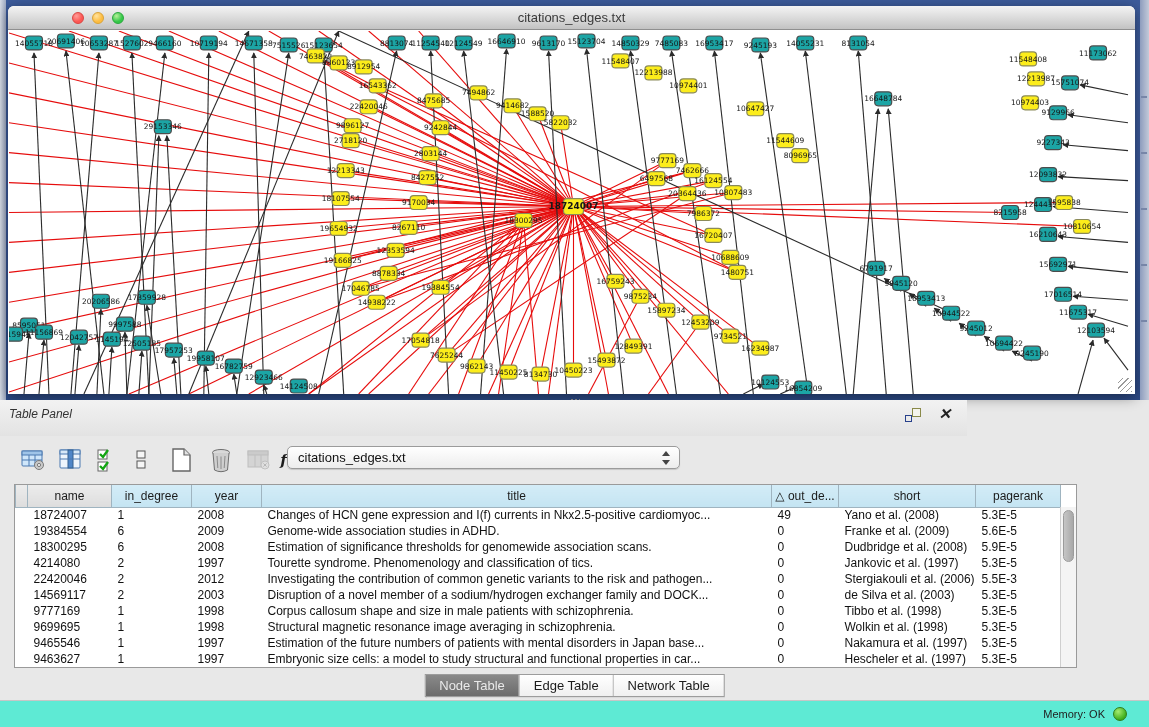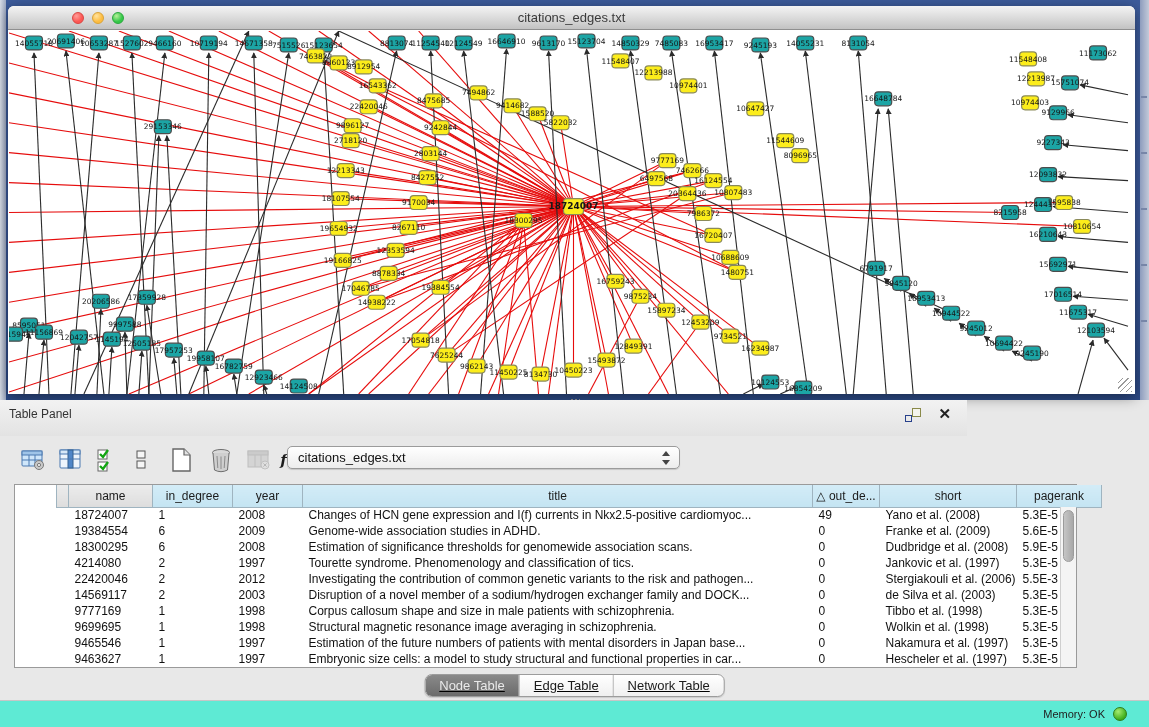--- a/index.html
+++ b/index.html
@@ -38,21 +38,21 @@
   .node-rect-t { fill:#1ca5a5; stroke:#4c4c4c; stroke-width:1.2; }
   .node-rect-y { fill:#fced1b; stroke:#8a8a5a; stroke-width:1.2; }
   .nl { font:7.5px "DejaVu Sans", sans-serif; fill:#161616; text-anchor:middle; }
   .nl-hub { font:bold 9px "DejaVu Sans", sans-serif; fill:#161616; text-anchor:middle; }
 
   .divider-grip { position:absolute; left:570px; top:398px; width:10px; height:5px;
     background:radial-gradient(circle,#7d7d7d 1px,transparent 1.4px) 0 0/4px 4px; }
 
   
   .panel-header { position:absolute; left:0; top:400px; width:967px; height:36px;
-    background:linear-gradient(180deg,#f2f2f2,#e3e3e3); }
+    background:linear-gradient(180deg,#f2f2f2,#e3e3e3);font-style:italic; }
   .panel-title { position:absolute; left:9px; top:7px; font-size:12px; color:#333; }
   .float-btn { position:absolute; right:46px; top:8px; width:16px; height:14px; cursor:default; }
   .float-btn .sq1 { position:absolute; right:0; top:0; width:9px; height:9px; border:1.5px solid #8a8a4a; background:#f4f4ec; }
   .float-btn .sq2 { position:absolute; left:0; bottom:0; width:7px; height:7px; border:1.5px solid #27408b; background:transparent; }
   .close-btn { position:absolute; right:16px; top:5px; font-size:15px; font-weight:bold; color:#222; line-height:18px; }
 
   .toolbar { position:absolute; left:14px; top:443px; width:1121px; height:38px; }
   .tool-btn { position:absolute; top:2px; width:30px; height:30px; border:none; background:transparent; }
   .tool-btn svg { display:block; margin:auto; }
   .fx-label { font-family:"DejaVu Serif", serif; font-style:italic; font-weight:bold;
@@ -62,36 +62,36 @@
     background:linear-gradient(180deg,#ffffff,#ededed); box-shadow:0 1px 1px rgba(0,0,0,.15); }
   .dropdown .val { position:absolute; left:10px; top:3px; font-size:13px; color:#111; }
   .dd-arrows { position:absolute; right:8px; top:4px; width:9px; height:14px; }
   .dd-arrows .up { position:absolute; top:0; left:0; border-left:4.5px solid transparent;
     border-right:4.5px solid transparent; border-bottom:5px solid #444; }
   .dd-arrows .down { position:absolute; bottom:0; left:0; border-left:4.5px solid transparent;
     border-right:4.5px solid transparent; border-top:5px solid #444; }
 
   .table-container { position:absolute; left:14px; top:484px; width:1063px; height:184px;
     border:1px solid #9a9a9a; background:#fff; }
-  table.data { border-collapse:collapse; table-layout:fixed; width:1045px;margin-left:41px; }
+  table.data { border-collapse:collapse; table-layout:fixed; width:1045px; }
   table.data th { height:22px; font-size:12px; font-weight:normal; color:#1b1b1b;
     background:linear-gradient(180deg,#d3ecf7,#c4e4f2); border:1px solid #9fb4c0;
     border-top:none; text-align:center; overflow:hidden; white-space:nowrap; }
   table.data th.gray { background:linear-gradient(180deg,#ececec,#dddddd); }
   table.data td { height:16px; font-size:12px; color:#111; padding:0 0 0 6px;
     white-space:nowrap; overflow:hidden; }
   .vscroll { position:absolute; right:0; top:22px; bottom:0; width:16px;
     background:#f4f4f4; border-left:1px solid #cfcfcf; }
   .vscroll .thumb { position:absolute; left:2px; top:3px; width:11px; height:52px;
     border-radius:6px; background:linear-gradient(90deg,#c6c6c6,#a8a8a8); border:1px solid #9b9b9b; }
 
   .tab-bar { position:absolute; left:0; top:672px; width:1149px; height:28px; }
   .segmented { position:absolute; left:50%; top:2px; transform:translateX(-50%);
-    display:flex; border:1px solid #9c9c9c; border-radius:7px; overflow:hidden;
-    background:linear-gradient(180deg,#ffffff,#f0f0f0); box-shadow:0 1px 1px rgba(0,0,0,.12);text-decoration:underline; }
+    display:flex; border:1px solid #9c9c9c; border-radius:0; overflow:hidden;
+    background:linear-gradient(180deg,#ffffff,#f0f0f0); box-shadow:0 1px 1px rgba(0,0,0,.12); }
   .seg { padding:3px 14px; font-size:13px; color:#1b1b1b; border-left:1px solid #b5b5b5; }
   .seg:first-child { border-left:none; }
   .seg.sel { background:linear-gradient(180deg,#8a8a8a,#6b6b6b); color:#e9e9e9; }
 
   .status-bar { position:absolute; left:0; top:700px; width:1149px; height:27px;
     border-top:1px solid #c6c6c6; background:#5eead4; }
   .mem-label { position:absolute; right:44px; top:7px; font-size:11px; color:#222; }
   .mem-led { position:absolute; right:22px; top:6px; width:14px; height:14px; border-radius:50%;
     background:radial-gradient(circle at 35% 30%,#a5ec70,#3fae1c 70%); border:1px solid #2f7d18; }
 </style>

